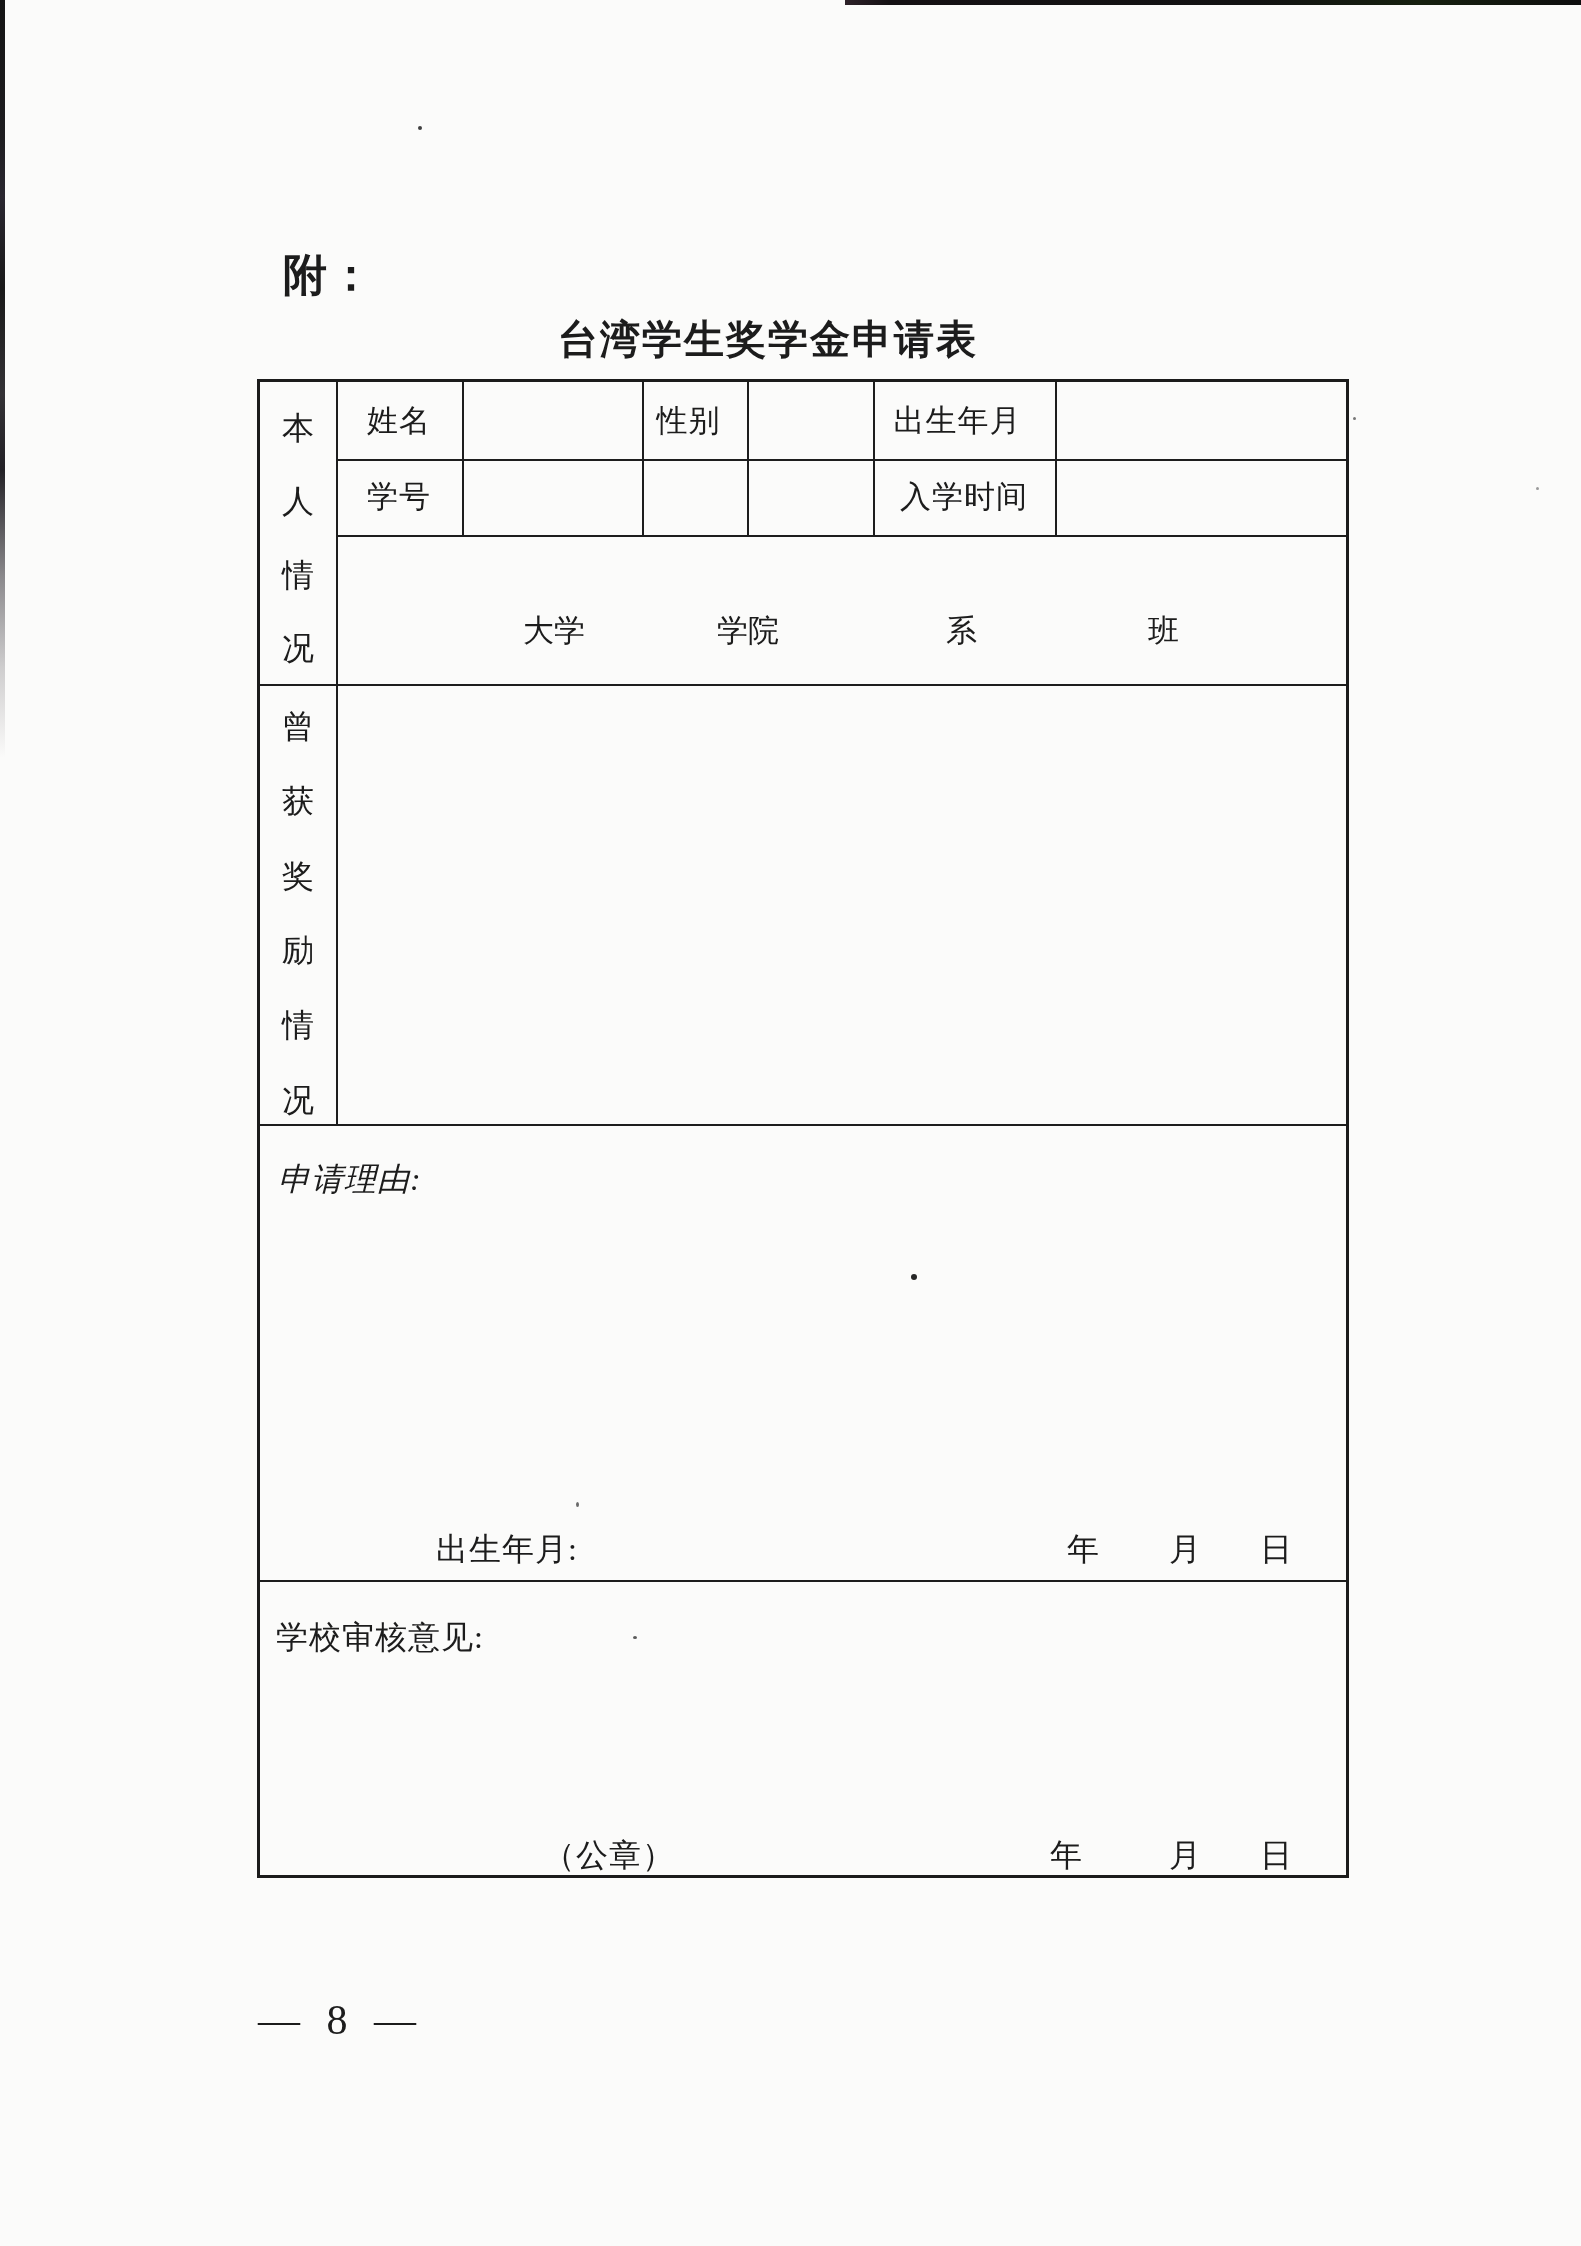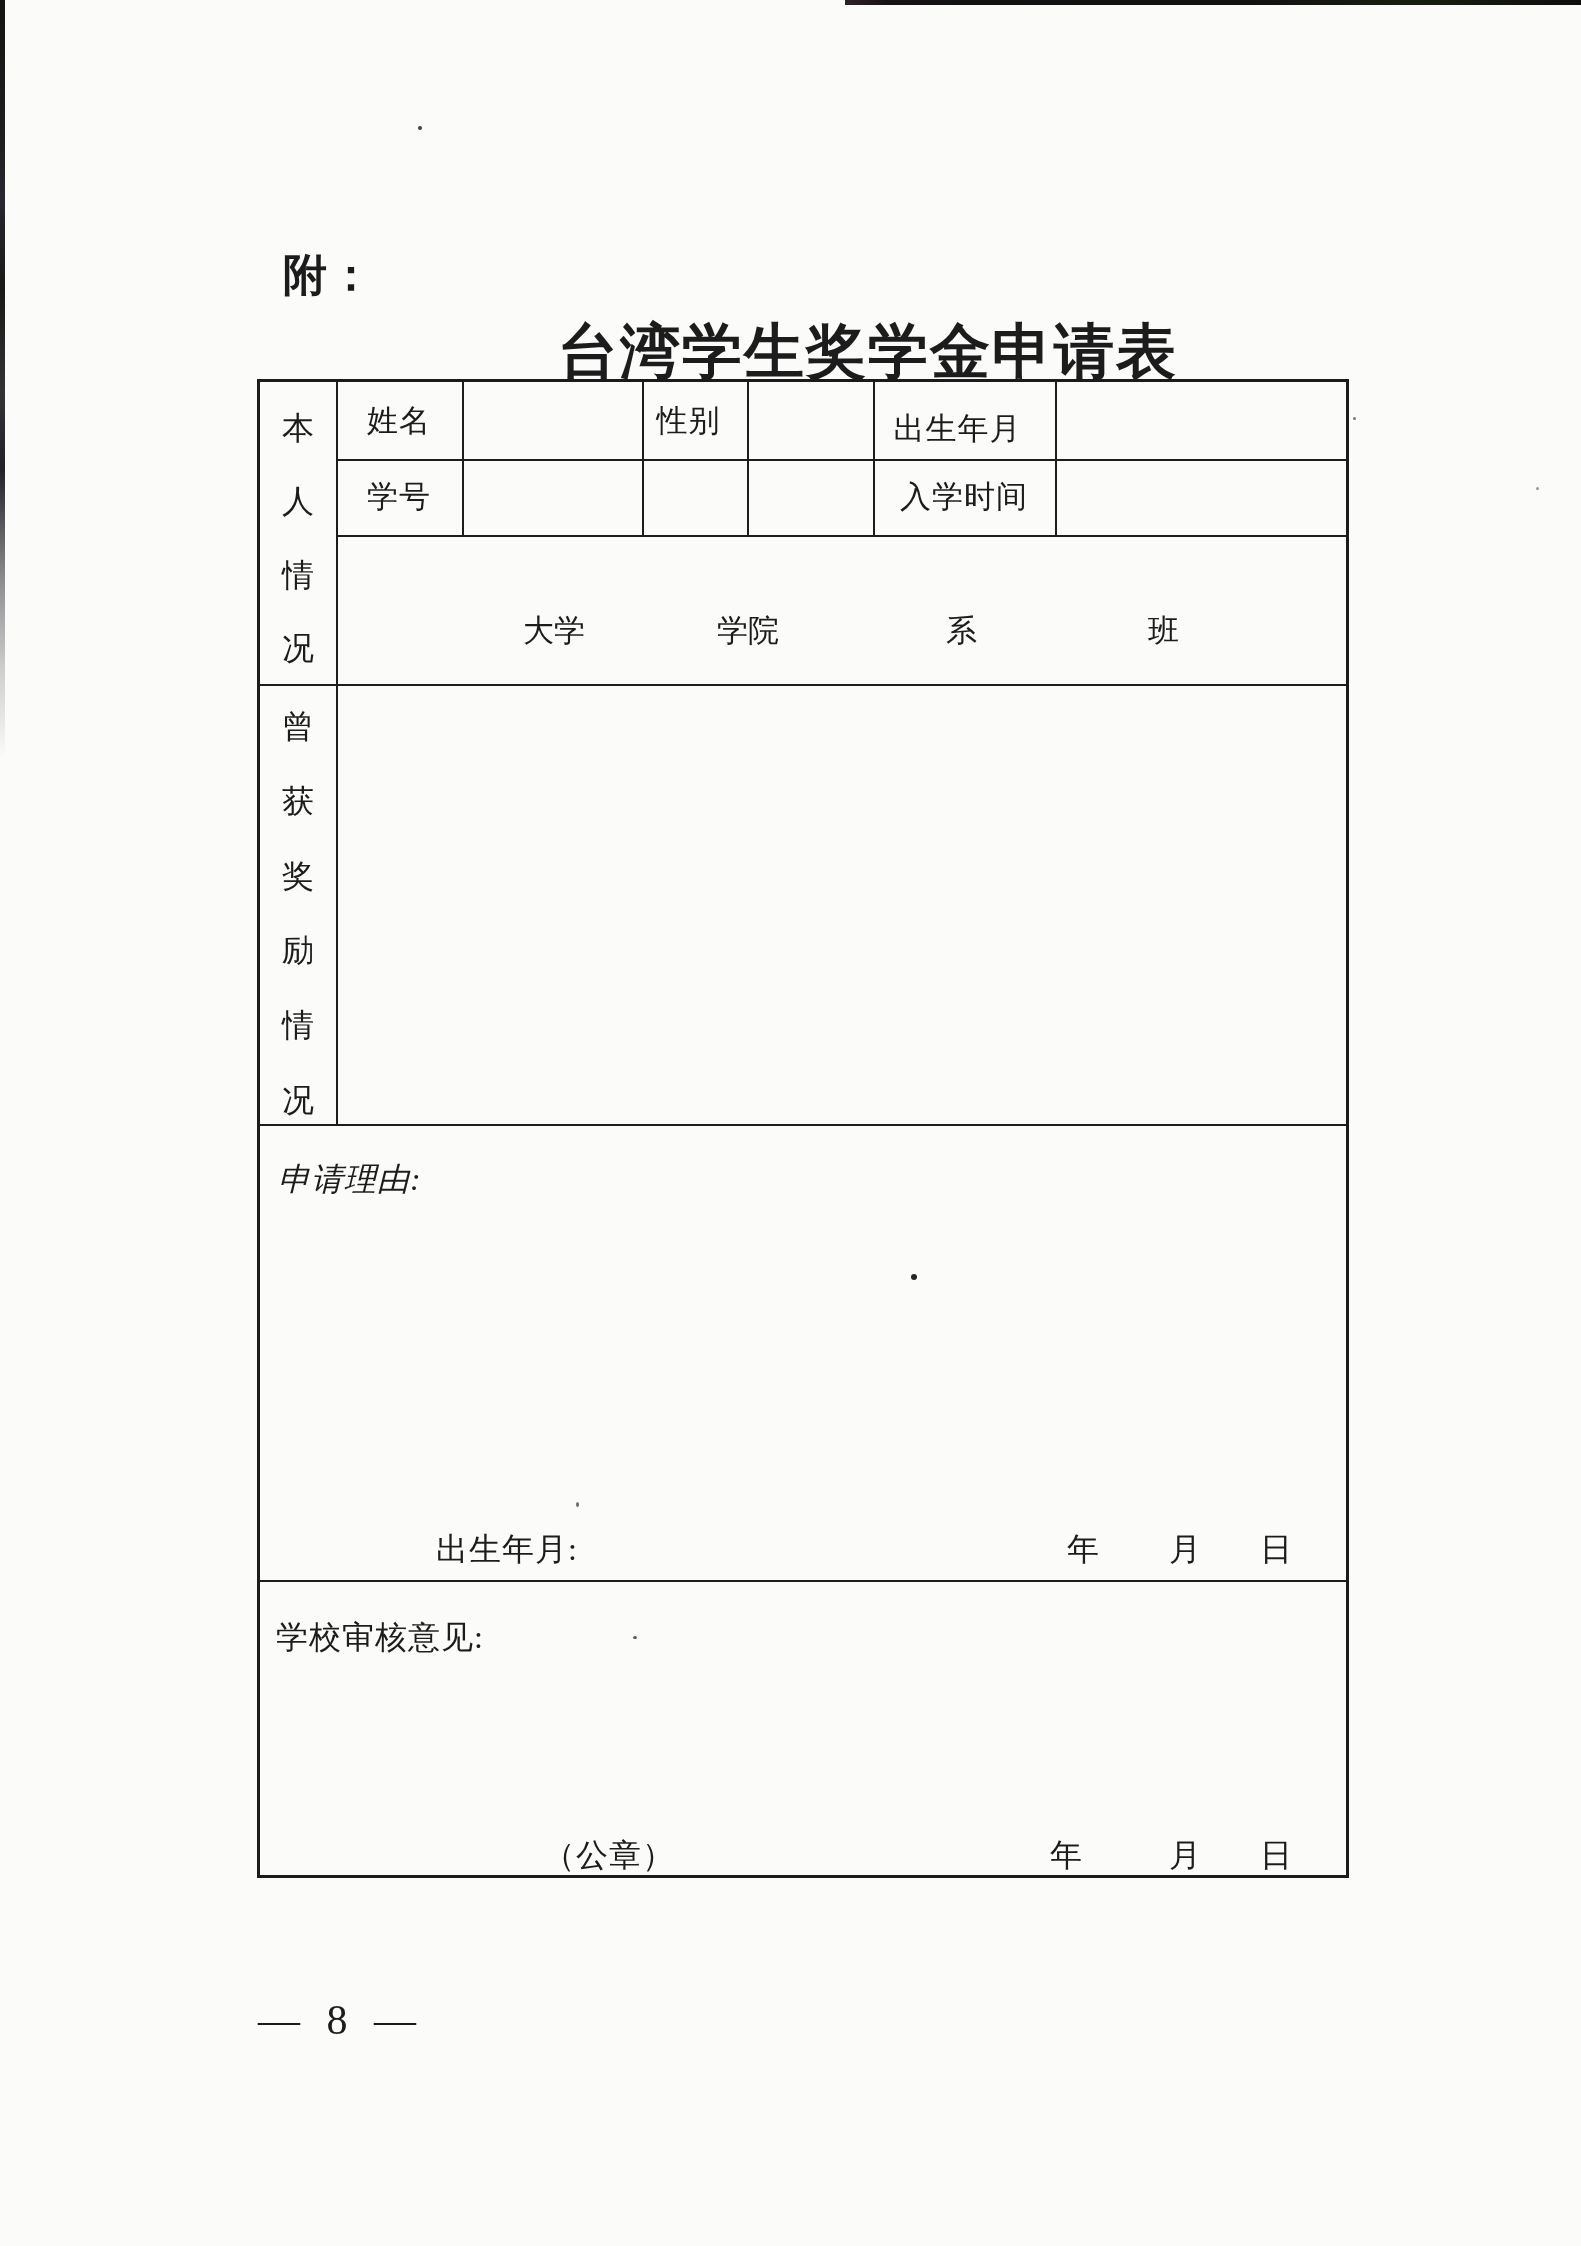--- a/index.html
+++ b/index.html
@@ -30,21 +30,21 @@
 
   
   .attach-label {
     position: absolute; left: 283px; top: 246px;
     font-family: "Liberation Sans", "DejaVu Sans", sans-serif;
     font-weight: bold; font-size: 44px; letter-spacing: 2px;
   }
   .form-title {
     position: absolute; left: 558px; top: 312px;
     font-family: "Liberation Sans", "DejaVu Sans", sans-serif;
-    font-weight: bold; font-size: 60px; letter-spacing: 2px;
+    font-weight: bold; font-size: 40px; letter-spacing: 2px;
     white-space: nowrap;
   }
 
   
   .form-table {
     position: absolute; left: 257px; top: 379px;
     width: 1092px; height: 1499px;
     border: 3px solid #1b1b1b;
   }
   .vline { position: absolute; width: 2px; background: #1d1d1d; }
@@ -72,21 +72,21 @@
   .vertical-label.personal { top: 0;     height: 302px; padding: 30px 0 20px; }
   .vertical-label.awards   { top: 302px; height: 440px; padding: 26px 0 8px; }
   .vertical-label span { line-height: 1; }
 
   .cell-label {
     position: absolute; display: flex; align-items: center; justify-content: center;
     font-size: 31px; letter-spacing: 1px; white-space: nowrap;
   }
   .c-name   { left: 76px;  top: 0;    width: 126px; height: 77px; }
   .c-gender { left: 382px; top: 0;    width: 93px; height: 77px; }
-  .c-birth  { left: 613px; top: 8px;    width: 169px; height: 77px; font-family: Liberation Serif, serif; }
+  .c-birth  { left: 613px; top: 0;    width: 169px; height: 77px; font-family: Liberation Serif, serif; }
   .c-sid    { left: 76px;  top: 77px; width: 126px; height: 76px; }
   .c-enroll { left: 613px; top: 77px; width: 182px; height: 76px; }
 
   .blank-cell { position: absolute; }
   .b-name   { left: 202px; top: 0;     width: 180px; height: 77px; }
   .b-gender { left: 487px; top: 0;     width: 126px; height: 77px; }
   .b-birth  { left: 795px; top: 0;     width: 291px; height: 77px; }
   .b-sid    { left: 202px; top: 77px;  width: 180px; height: 76px; }
   .b-enroll { left: 795px; top: 77px;  width: 291px; height: 76px; }
   .b-awards { left: 78px;  top: 304px; width: 1008px; height: 438px; }

